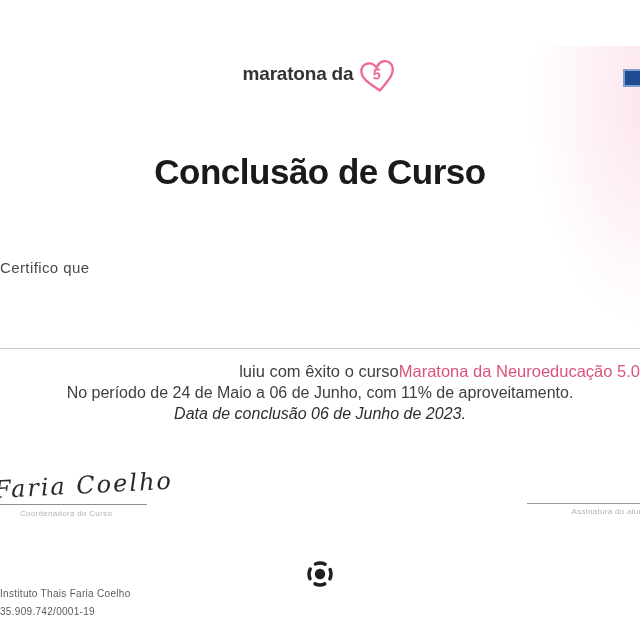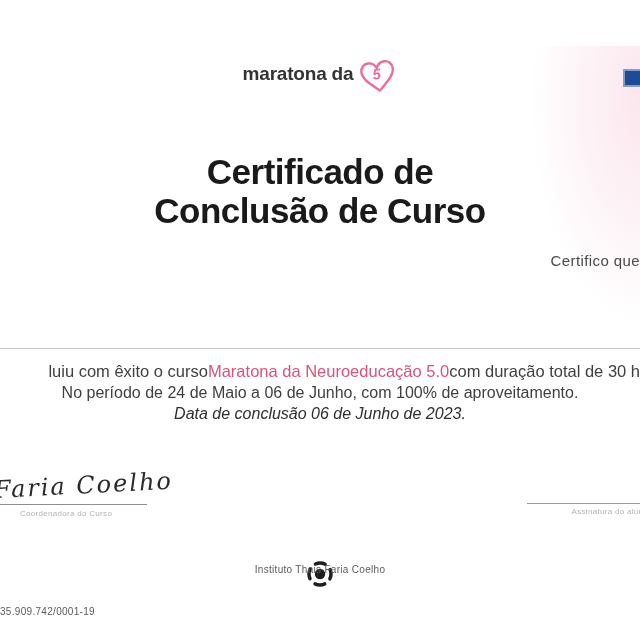--- a/index.html
+++ b/index.html
@@ -28,21 +28,21 @@
   }
   .heart-wrap { position:absolute; top:-4px; right:0; width:38px; height:36px; transform:rotate(-8deg); }
   .heart-wrap svg { width:38px; height:36px; }
   .heart-num { font-style:italic; font-weight:bold; }
   
   .title {
     position:absolute; top:136px; width:100%; text-align:center;
     font-size:35px; line-height:39px; font-weight:800; color:#1a1a1a; letter-spacing:-0.5px;
   }
   .certifico {
-    position:absolute; top:236px; width:100%; text-align:right;
+    position:absolute; top:243px; width:100%; text-align:left;
     font-size:15px; color:#4a4a4a; letter-spacing:0.4px;
   }
   .student-name {
     position:absolute; top:302px; width:100%; text-align:center;
     font-family:"Liberation Serif", serif; font-weight:bold;
     font-size:27px; letter-spacing:1.5px; color:#161616;
   }
   .name-rule { position:absolute; top:332px; left:0; width:640px; height:1px; background:#c8c8c8; }
   
   .body-line1 {
@@ -72,21 +72,21 @@
     font-size:8px; color:#b3b3b3; letter-spacing:0.3px;
   }
   .sig-line-right { position:absolute; top:487px; right:0; width:113px; height:1px; background:#9a9a9a; }
   .sig-label-right {
     position:absolute; top:491px; right:-8px;
     font-size:8px; color:#b3b3b3; letter-spacing:0.3px; white-space:nowrap;
   }
   
   .footer-icon { position:absolute; top:541px; left:0; width:100%; display:flex; justify-content:center; }
   .footer-institute {
-    position:absolute; top:548px; width:100%; text-align:center;
+    position:absolute; top:572px; width:100%; text-align:left;
     font-size:10px; color:#5a5a5a; letter-spacing:0.3px;
   }
   .footer-registration {
     position:absolute; top:590px; width:100%; 
     font-size:10px; color:#5a5a5a; letter-spacing:0.3px;
   }
 </style>
 </head>
 <body>
 
@@ -101,34 +101,32 @@
       <div class="heart-wrap">
         <svg viewBox="0 0 36 34" aria-hidden="true">
           <path d="M18 30 C10 22.5 3 17.5 3 10.5 C3 5.8 6.6 3 10.4 3 C13.6 3 16.4 5.1 18 8.4 C19.6 5.1 22.4 3 25.6 3 C29.4 3 33 5.8 33 10.5 C33 17.5 26 22.5 18 30 Z" fill="none" stroke="#ef6a9b" stroke-width="2.2" stroke-linejoin="round"></path>
           <text class="heart-num" x="17" y="19" text-anchor="middle" font-size="14" fill="#ef6a9b">5</text>
         </svg>
       </div>
     </div>
   </div>
 
   <div class="title">
-    <div>Certificado de</div>
     <div>Conclusão de Curso</div>
   </div>
 
   <div class="certifico">Certifico que</div>
 
   <div class="name-rule"></div>
 
   <div class="body-line1">
     <span>luiu com êxito o curso </span>
       <span class="hl">Maratona da Neuroeducação 5.0</span>
-      <span> com duração total de 30 h</span>
   </div>
-  <div class="body-line2">No período de 24 de Maio a 06 de Junho, com 100% de aproveitamento.</div>
+  <div class="body-line2">No período de 24 de Maio a 06 de Junho, com 11% de aproveitamento.</div>
   <div class="body-line3">Data de conclusão 06 de Junho de 2023.</div>
 
   <div class="sig-script">s Faria Coelho</div>
   <div class="sig-line-left"></div>
   <div class="sig-label-left">Coordenadora do Curso</div>
 
   <div class="sig-line-right"></div>
   <div class="sig-label-right">Assinatura do aluno</div>
 
   <div class="footer-icon">

